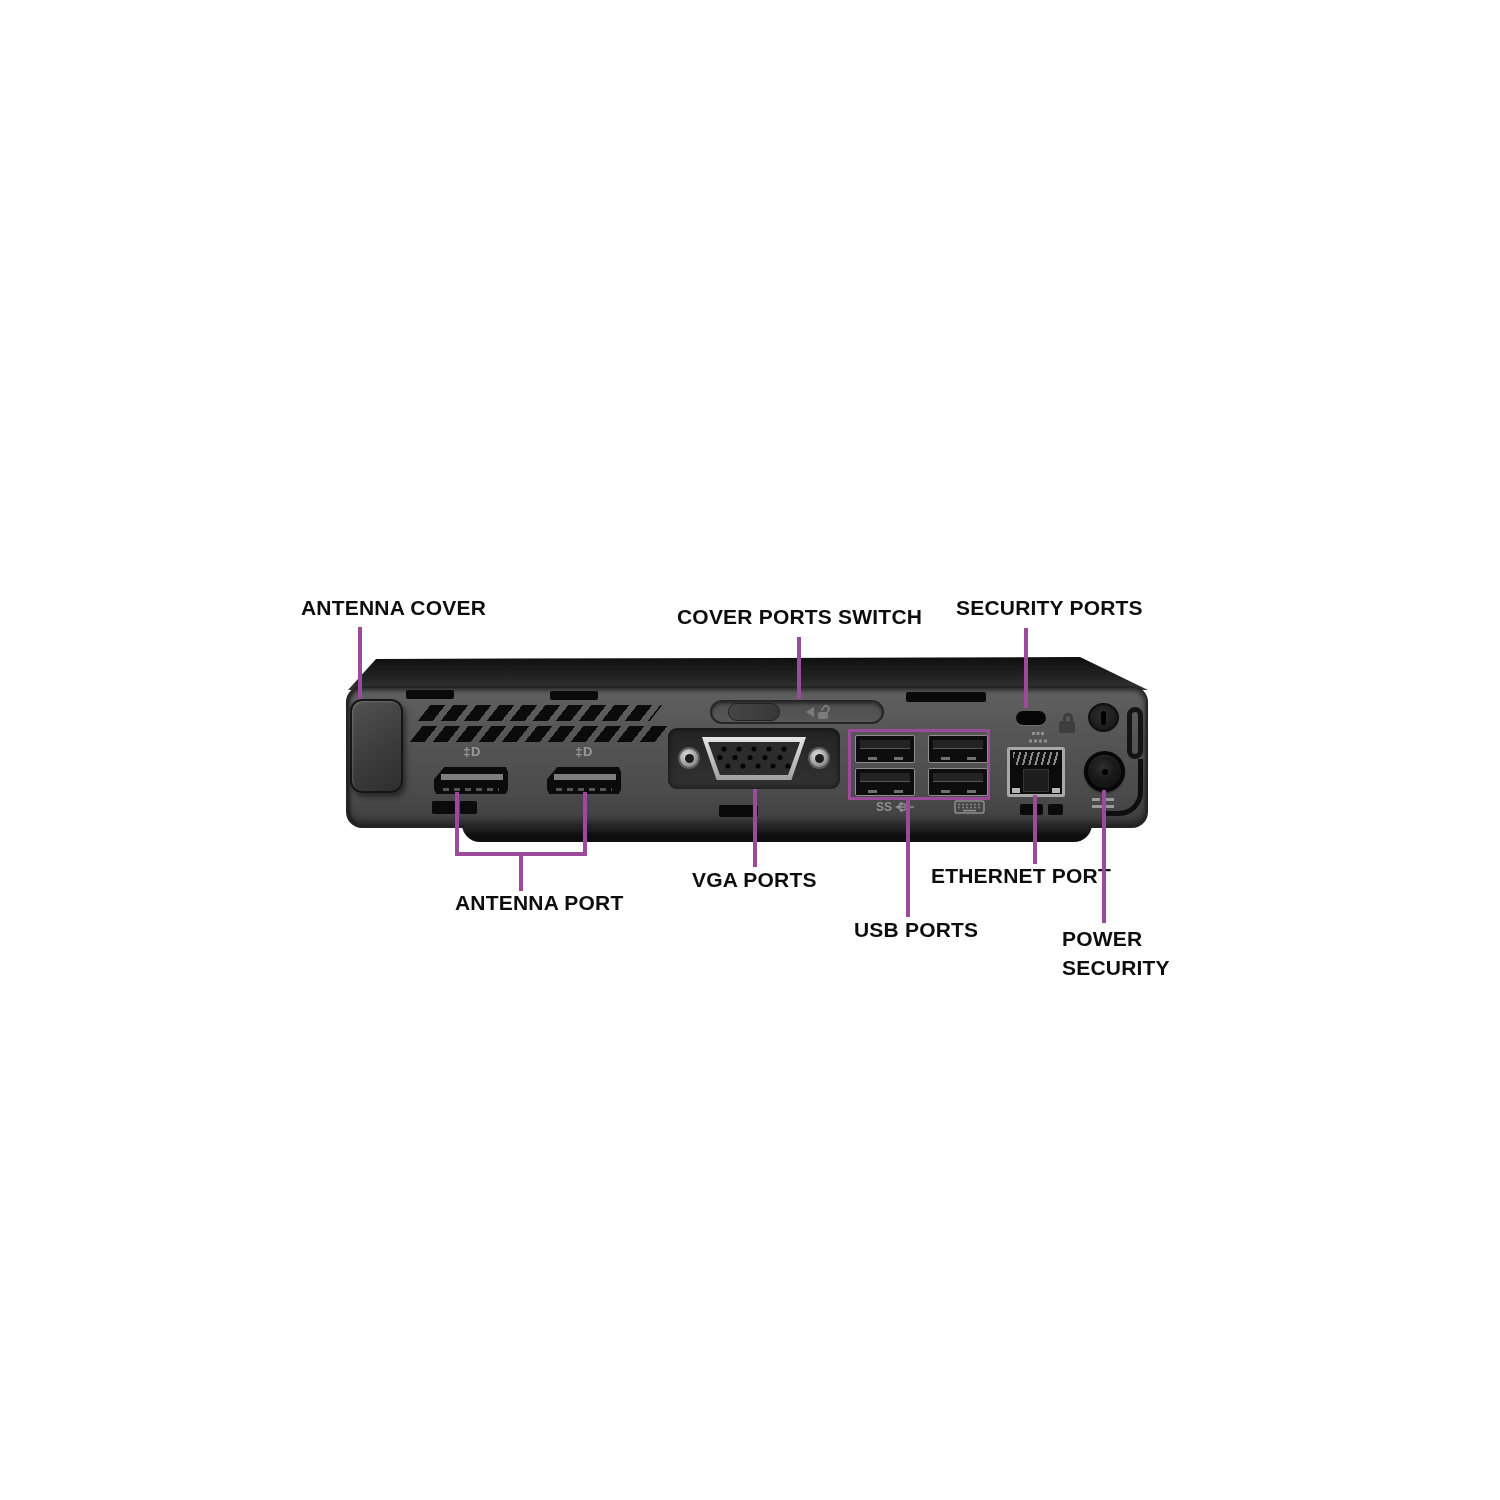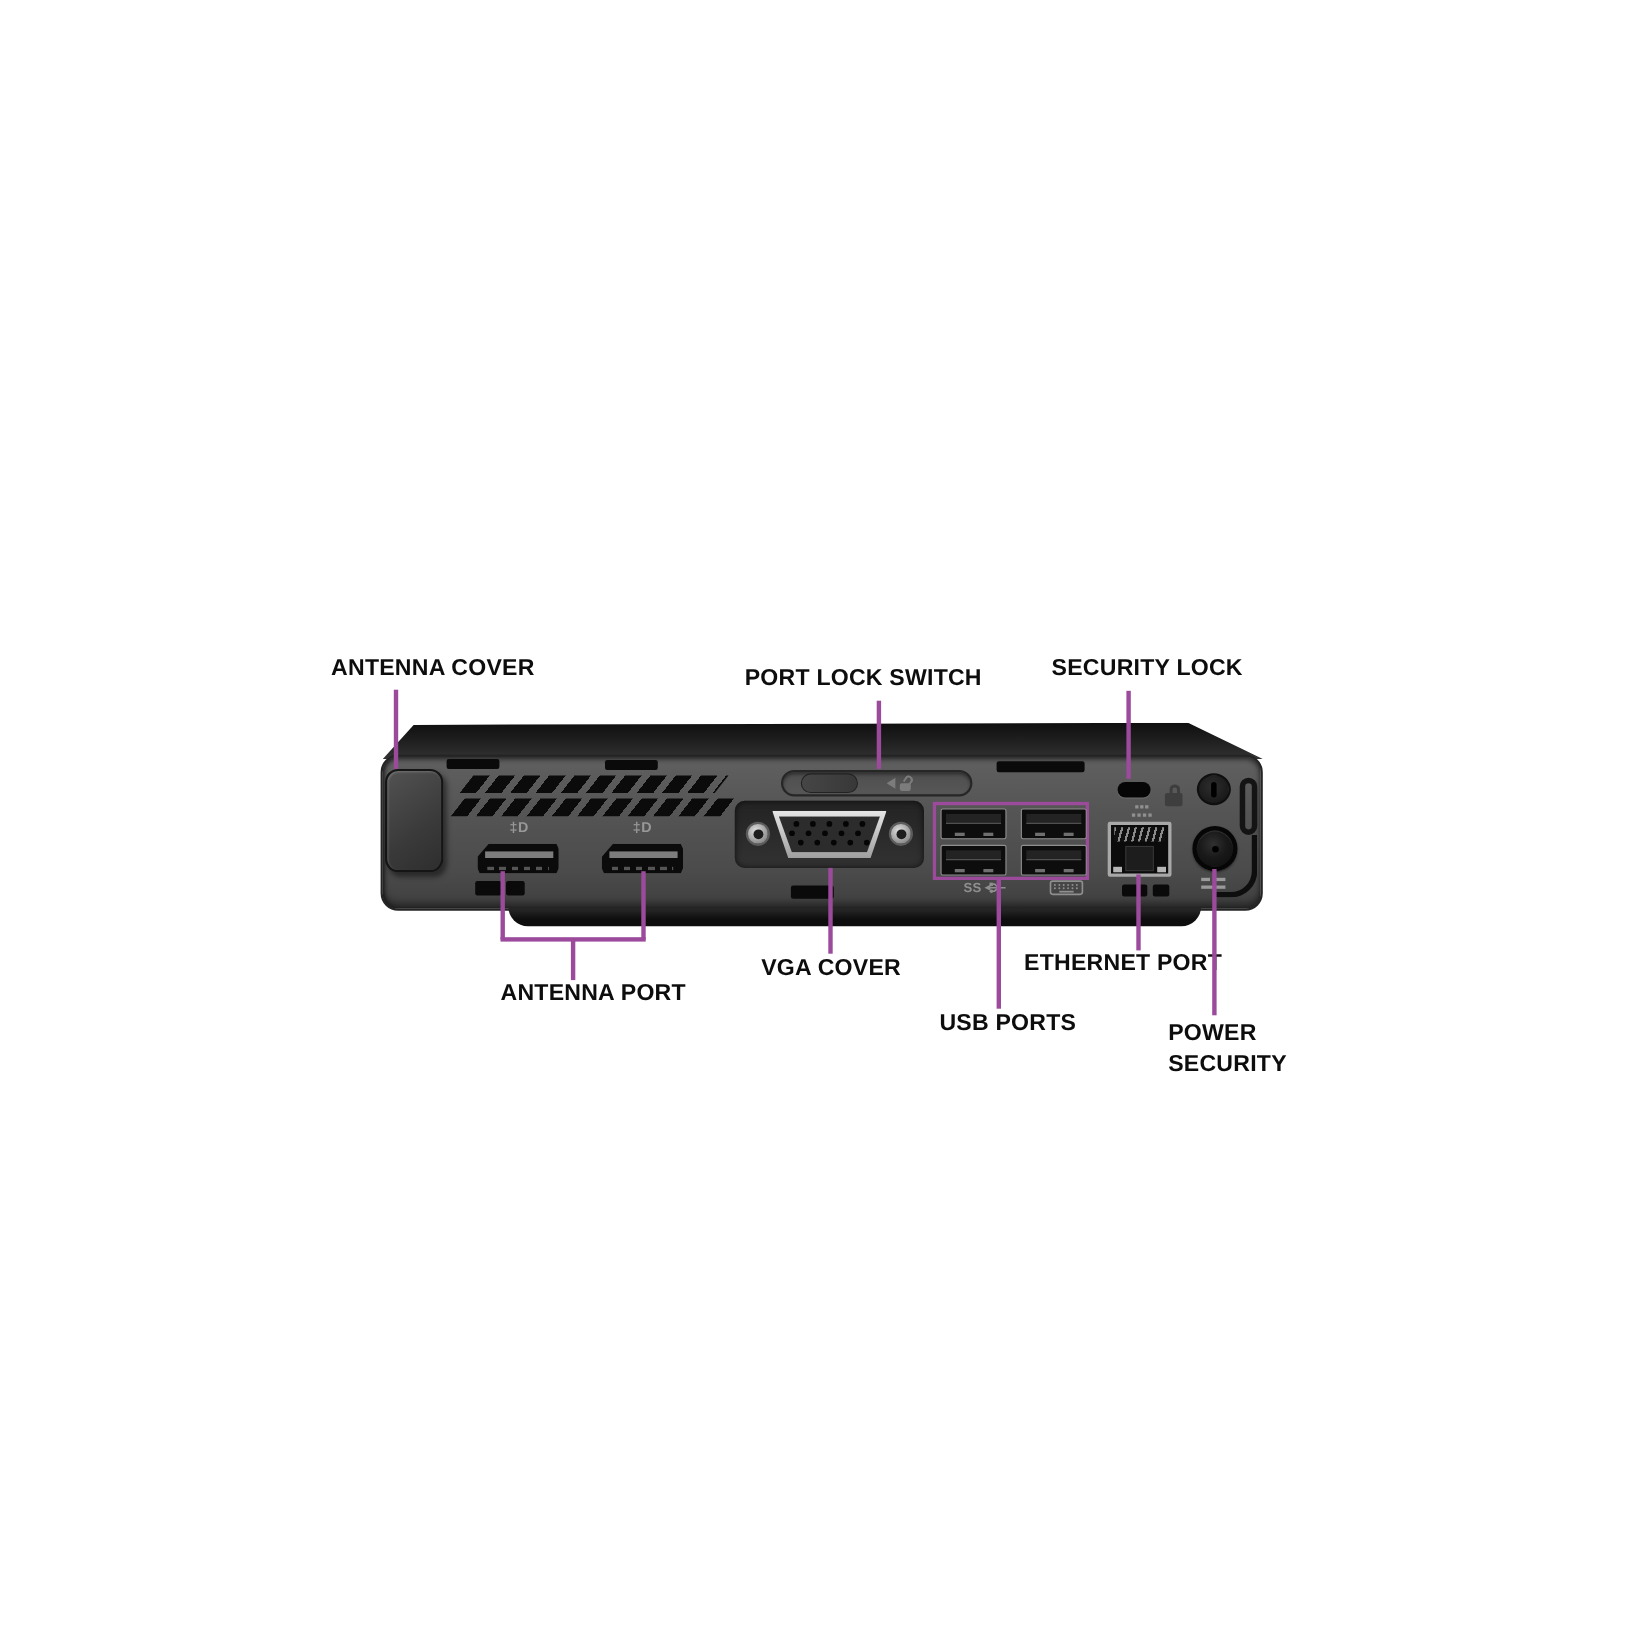--- a/index.html
+++ b/index.html
@@ -273,34 +273,34 @@
     </div>
     <div class="dc-icon" style="left:744px;top:110px;">
       <div class="dc-top"></div>
         <div class="dc-bottom"></div>
     </div>
   </div>
 
   <div class="ann-label" style="left:301px;top:596px;">ANTENNA COVER</div>
   <div class="vline" style="left:358px;top:627px;height:72px;"></div>
 
-  <div class="ann-label" style="left:677px;top:605px;">PORT LOCK SWITCH</div>
+  <div class="ann-label" style="left:677px;top:605px;">COVER PORTS SWITCH</div>
   <div class="vline" style="left:797px;top:637px;height:62px;"></div>
 
-  <div class="ann-label" style="left:956px;top:596px;">SECURITY LOCK</div>
+  <div class="ann-label" style="left:956px;top:596px;">SECURITY PORTS</div>
   <div class="vline" style="left:1024px;top:628px;height:80px;"></div>
 
   <div class="vline" style="left:455px;top:792px;height:62px;"></div>
   <div class="vline" style="left:583px;top:792px;height:62px;"></div>
   <div class="hline" style="left:455px;top:852px;width:132px;"></div>
   <div class="vline" style="left:519px;top:854px;height:37px;"></div>
   <div class="ann-label" style="left:455px;top:891px;">ANTENNA PORT</div>
 
   <div class="vline" style="left:753px;top:789px;height:78px;"></div>
-  <div class="ann-label" style="left:692px;top:868px;">VGA COVER</div>
+  <div class="ann-label" style="left:692px;top:868px;">VGA PORTS</div>
 
   <div class="vline" style="left:906px;top:798px;height:119px;"></div>
   <div class="ann-label" style="left:854px;top:918px;">USB PORTS</div>
 
   <div class="vline" style="left:1033px;top:795px;height:69px;"></div>
   <div class="ann-label" style="left:931px;top:864px;">ETHERNET PORT</div>
 
   <div class="vline" style="left:1102px;top:790px;height:133px;"></div>
   <div class="ann-label" style="left:1062px;top:924px;width:142px;white-space:normal;line-height:29px;">POWER SECURITY</div>
 

